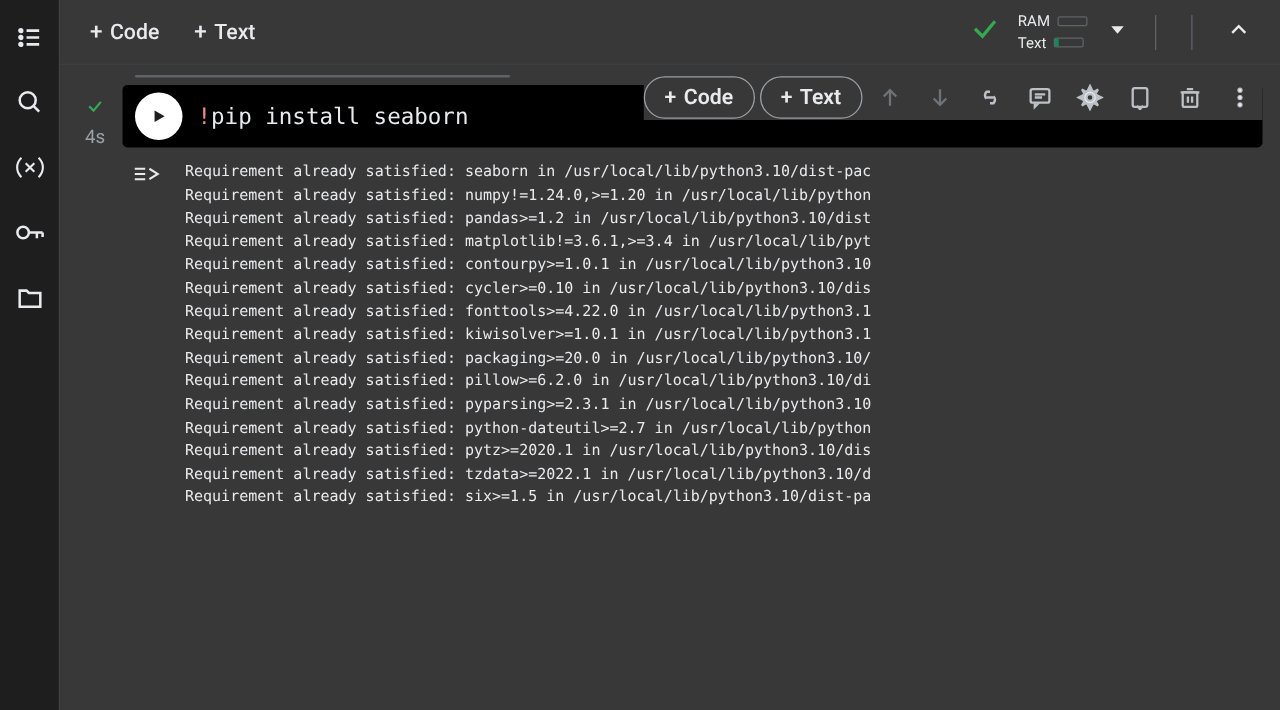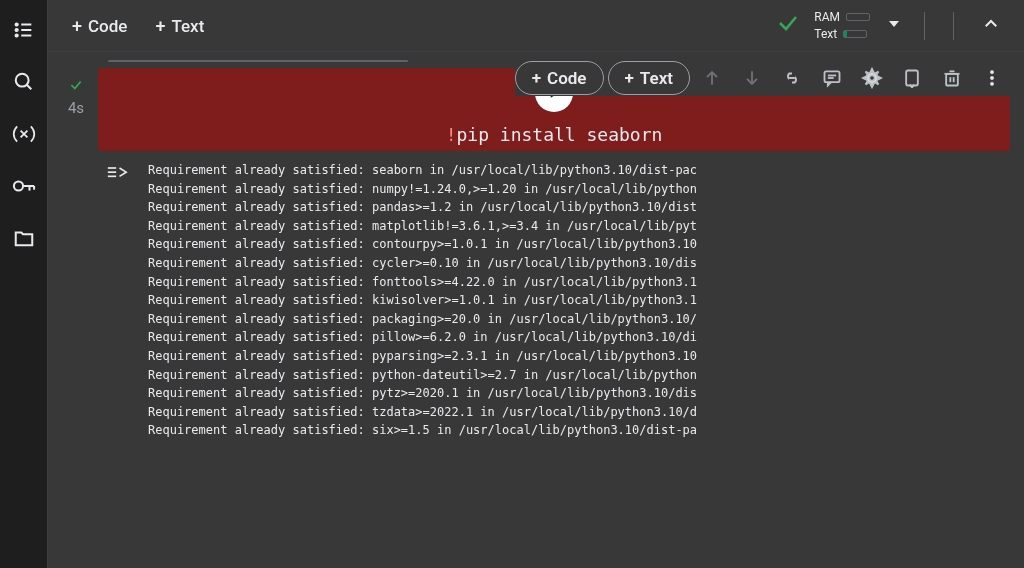--- a/index.html
+++ b/index.html
@@ -79,21 +79,21 @@
   .ticon { width:36px; height:36px; display:flex; align-items:center; justify-content:center; cursor:pointer; border-radius:4px; }
   .ticon svg { stroke:#bdc1c6; fill:none; }
   .ticon.dim svg { stroke:#6f7377; }
 
   .cell-wrap { display:flex; padding:6px 14px 0 6px; }
   .gutter { width:44px; display:flex; flex-direction:column; align-items:center; padding-top:10px; gap:4px; }
   .gutter .ok { color:#34a853; font-size:14px; }
   .gutter .dur { color:#9aa0a6; font-size:15px; }
 
   .cell { flex:1; display:flex; flex-direction:column; }
-  .code-row { display:flex; align-items:center; gap:12px; background:#7f1d1d; border-radius:4px; padding:6px 10px;flex-direction:column; }
+  .code-row { display:flex; align-items:center; gap:12px; background:#000000; border-radius:4px; padding:6px 10px; }
   .run-btn { width:38px; height:38px; border-radius:50%; background:#fff; display:flex; align-items:center; justify-content:center; cursor:pointer; flex-shrink:0; }
   .run-btn svg { fill:#1e1e1e; }
   .code-text { font-family: ui-monospace, SFMono-Regular, Menlo, Consolas, monospace; font-size:18px; white-space:pre; color:#e8eaed; }
   .code-text .bang { color:#f28b82; }
 
   .out-row { display:flex; gap:12px; padding:10px 0 0 0; }
   .out-icon { width:38px; display:flex; justify-content:center; padding-top:2px; flex-shrink:0; }
   .out-icon svg { stroke:#e8eaed; fill:none; }
   .output {
     font-family: ui-monospace, SFMono-Regular, Menlo, Consolas, monospace;

